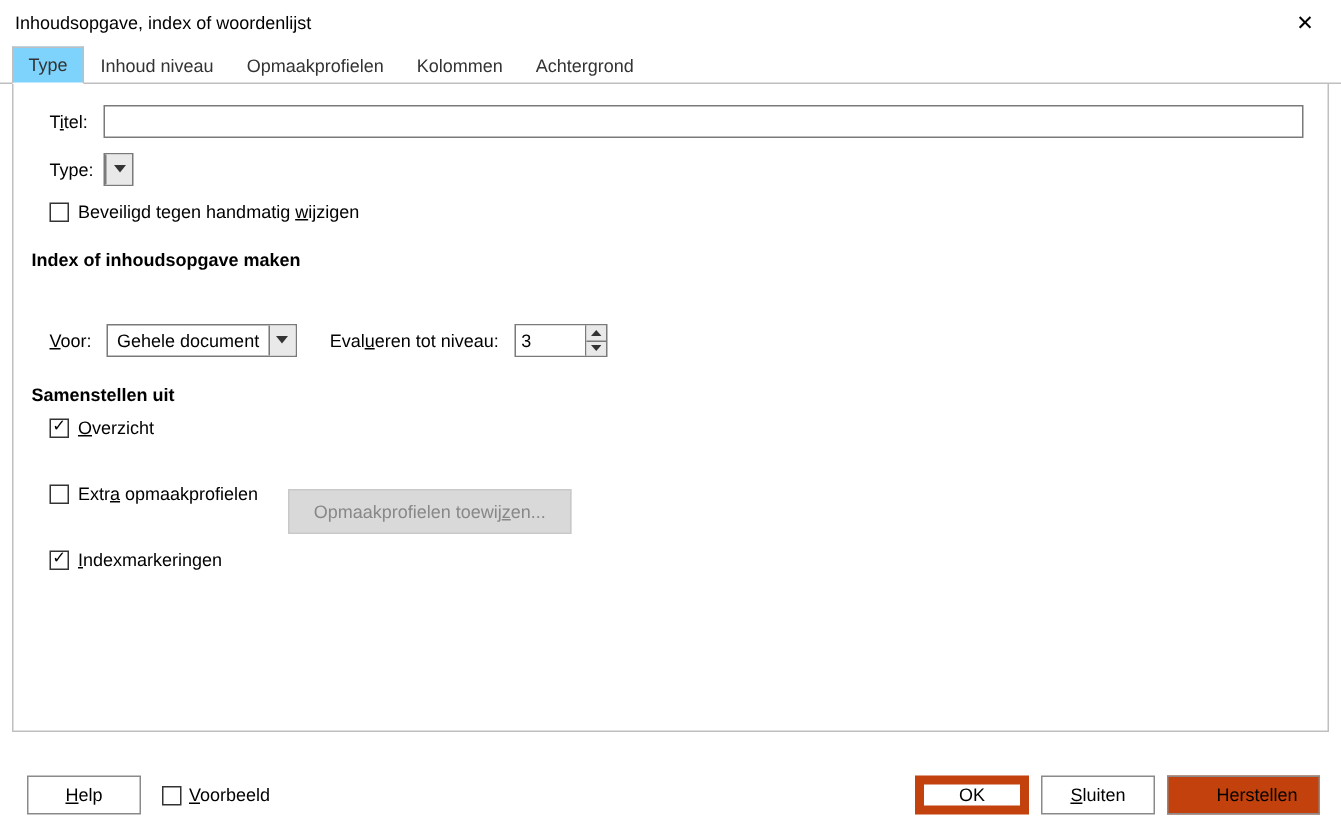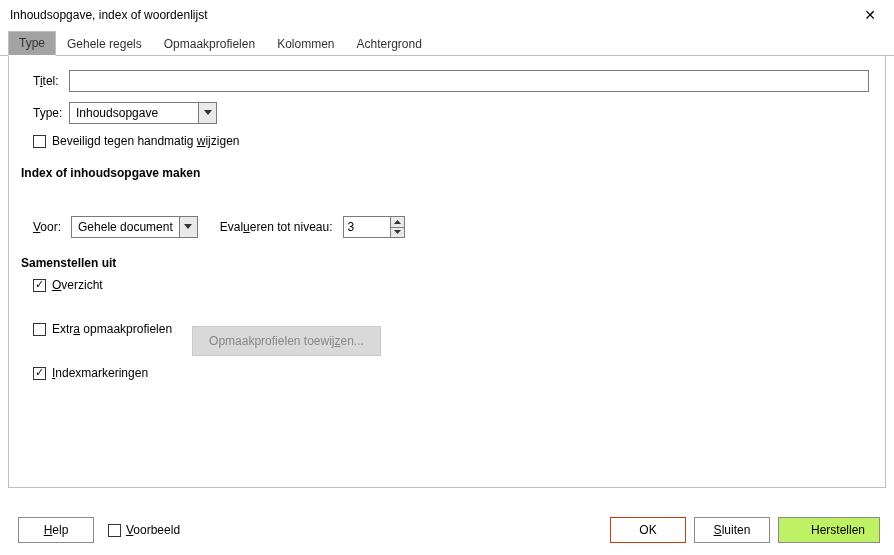--- a/index.html
+++ b/index.html
@@ -41,21 +41,21 @@
     border: 1px solid transparent;
     border-bottom: none;
     position: relative;
     top: 1px;
     color: #333;
     font-size: 12px;
     cursor: default;
   }
   .tab.active {
     border-color: #bfbfbf;
-    background: #a3a3a3;
+    background: #7dd3fc;
     border-bottom: 1px solid #fff;
   }
   .panel {
     border: 1px solid #bfbfbf;
     border-top: none;
     margin: 0 8px;
     padding: 14px 12px 10px 12px;
     height: 432px;
   }
   .section-title {
@@ -147,21 +147,21 @@
   .btn {
     height: 26px;
     padding: 0 14px;
     border: 1px solid #8a8a8a;
     background: #e1e1e1;
     display: inline-flex; align-items:center; justify-content:center;
     font: inherit;
     cursor: default;
   }
   .btn.disabled { color: #888; }
-  .btn.default { border: 1px solid #c2410c; background:#fff; }
+  .btn.default { border: 6px solid #c2410c; background:#fff; }
   .bottom-bar {
     position: absolute;
     left: 0; right: 0; bottom: 0;
     padding: 10px 14px 12px 18px;
     display: flex;
     align-items: center;
     justify-content: space-between;
   }
   .bottom-left { display:flex; align-items:center; gap:14px; }
   .bottom-right { display:flex; gap:8px; }
@@ -170,38 +170,37 @@
 </head>
 <body>
 
 <div class="titlebar">
   <span class="titlebar-title">Inhoudsopgave, index of woordenlijst</span>
   <div class="close-x">✕</div>
 </div>
 
 <div class="tabs">
   <div class="tab active">Type</div>
-  <div class="tab">Gehele regels</div>
+  <div class="tab">Inhoud niveau</div>
   <div class="tab">Opmaakprofielen</div>
   <div class="tab">Kolommen</div>
   <div class="tab">Achtergrond</div>
 </div>
 
 <div class="panel">
 
 
   <div class="row">
     <span class="field-label"><span>T</span><span class="underline">i</span><span>tel:</span></span>
     <input type="text" class="title-input" value="" style="">
   </div>
 
   <div class="row">
     <span class="field-label">Type:</span>
     <div class="combo">
-      <span class="combo-text">Inhoudsopgave</span>
       <span class="combo-arrow">
         <svg viewBox="0 0 8 6">
             <path d="M0 0 L8 0 L4 5 Z" fill="#333"></path>
           </svg>
       </span>
     </div>
   </div>
 
   <div class="checkbox-row" style="margin-bottom:18px;">
     <span class="chk"></span>
@@ -272,15 +271,15 @@
       <span class="chk"></span>
       <span><span class="underline">V</span><span>oorbeeld</span></span>
     </span>
   </div>
   <div class="bottom-right">
     <span class="btn default">OK</span>
     <span class="btn" style="background:#fff;">
         <span class="underline">S</span>
         <span>luiten</span>
       </span>
-    <span class="btn" style="background:#bef264;padding-left:32px;">Herstellen</span>
+    <span class="btn" style="background:#c2410c;padding-left:32px;">Herstellen</span>
   </div>
 </div>
 
 </body></html>

